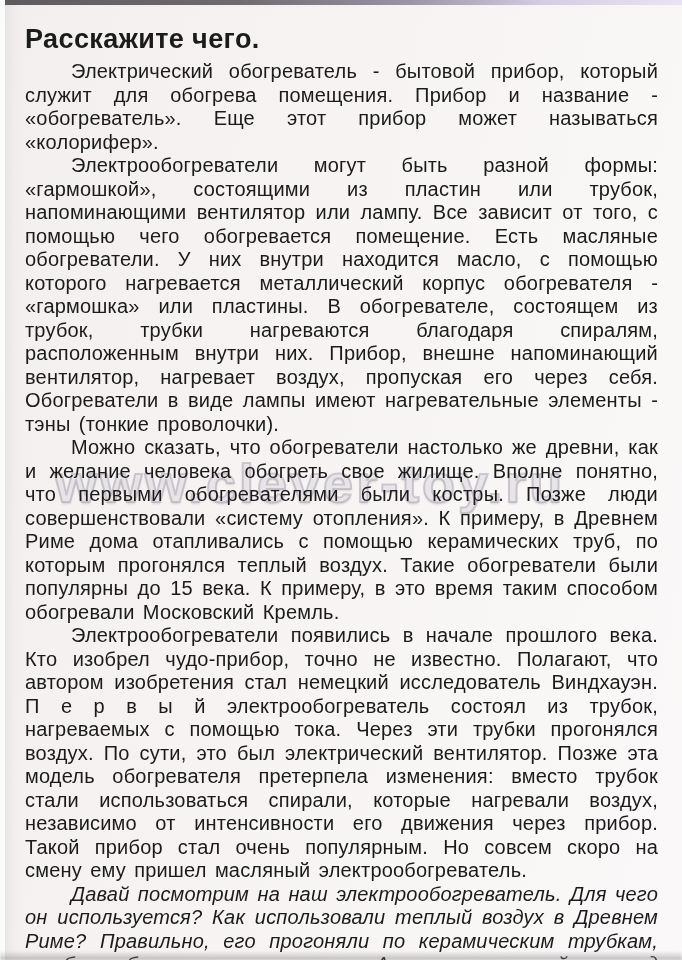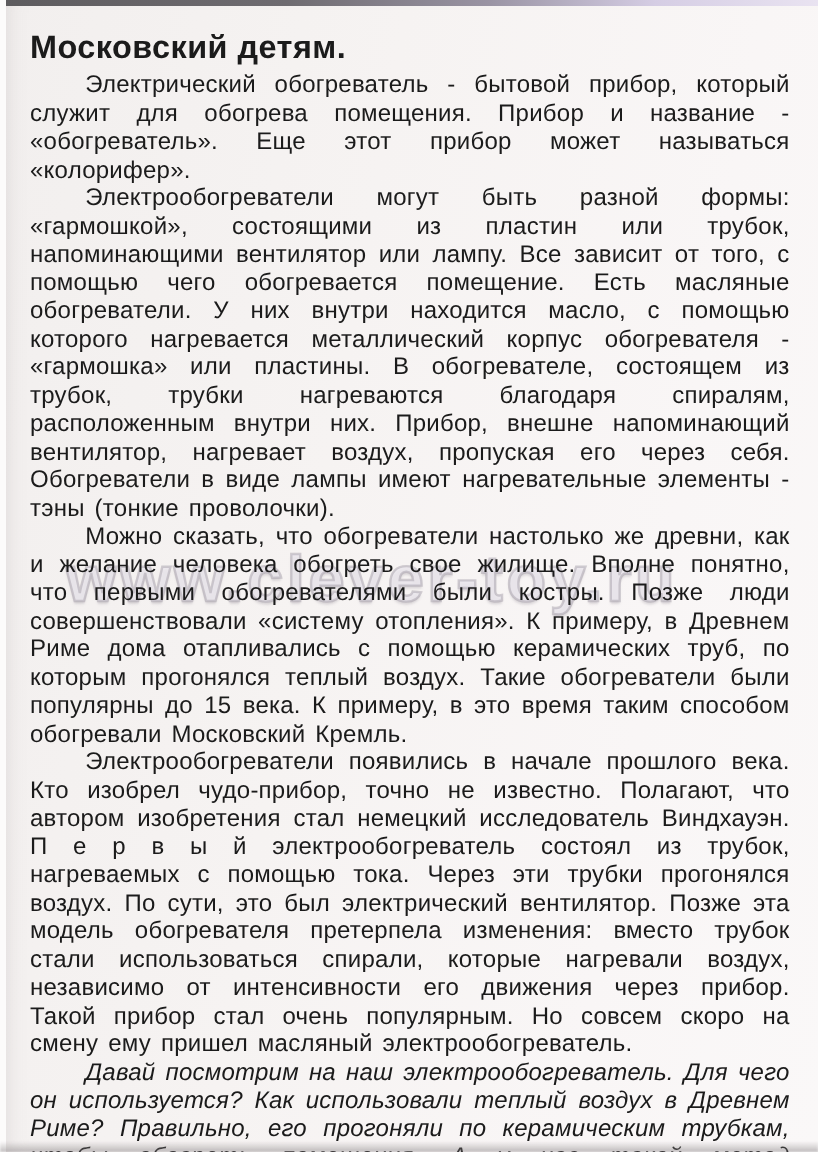--- a/index.html
+++ b/index.html
@@ -83,21 +83,21 @@
 </head>
 <body>
 
 <div class="page">
   <div class="edge-top"></div>
   <div class="edge-left"></div>
 
   <div class="watermark">www.clever-toy.ru</div>
 
   <div class="content">
-    <h1 class="title">Московский детям.</h1>
+    <h1 class="title">Расскажите чего.</h1>
     <p class="para">Электрический обогреватель - бытовой прибор, который служит для обогрева помещения. Прибор и название - «обогреватель». Еще этот прибор может называться «колорифер».</p>
     <p class="para">Электрообогреватели могут быть разной формы: «гармошкой», состоящими из пластин или трубок, напоминающими вентилятор или лампу. Все зависит от того, с помощью чего обогревается помещение. Есть масляные обогреватели. У них внутри находится масло, с помощью которого нагревается металлический корпус обогревателя - «гармошка» или пластины. В обогревателе, состоящем из трубок, трубки нагреваются благодаря спиралям, расположенным внутри них. Прибор, внешне напоминающий вентилятор, нагревает воздух, пропуская его через себя. Обогреватели в виде лампы имеют нагревательные элементы - тэны (тонкие проволочки).</p>
     <p class="para">Можно сказать, что обогреватели настолько же древни, как и желание человека обогреть свое жилище. Вполне понятно, что первыми обогревателями были костры. Позже люди совершенствовали «систему отопления». К примеру, в Древнем Риме дома отапливались с помощью керамических труб, по которым прогонялся теплый воздух. Такие обогреватели были популярны до 15 века. К примеру, в это время таким способом обогревали Московский Кремль.</p>
     <p class="para">Электрообогреватели появились в начале прошлого века. Кто изобрел чудо-прибор, точно не известно. Полагают, что автором изобретения стал немецкий исследователь Виндхауэн. П е р в ы й электрообогреватель состоял из трубок, нагреваемых с помощью тока. Через эти трубки прогонялся воздух. По сути, это был электрический вентилятор. Позже эта модель обогревателя претерпела изменения: вместо трубок стали использоваться спирали, которые нагревали воздух, независимо от интенсивности его движения через прибор. Такой прибор стал очень популярным. Но совсем скоро на смену ему пришел масляный электрообогреватель.</p>
     <p class="para italic">Давай посмотрим на наш электрообогреватель. Для чего он используется? Как использовали теплый воздух в Древнем Риме? Правильно, его прогоняли по керамическим трубкам, чтобы обогреть помещения. А у нас такой метод применялся? Когда появился первый электрообогреватель? Каким он был?</p>
   </div>
 
   <div class="edge-bottom"></div>
 </div>
 

